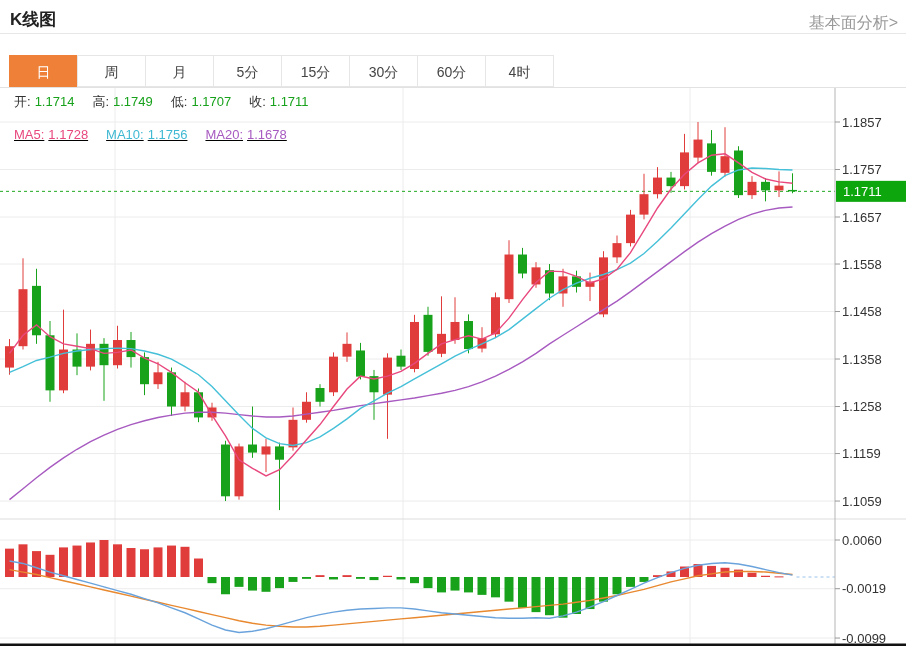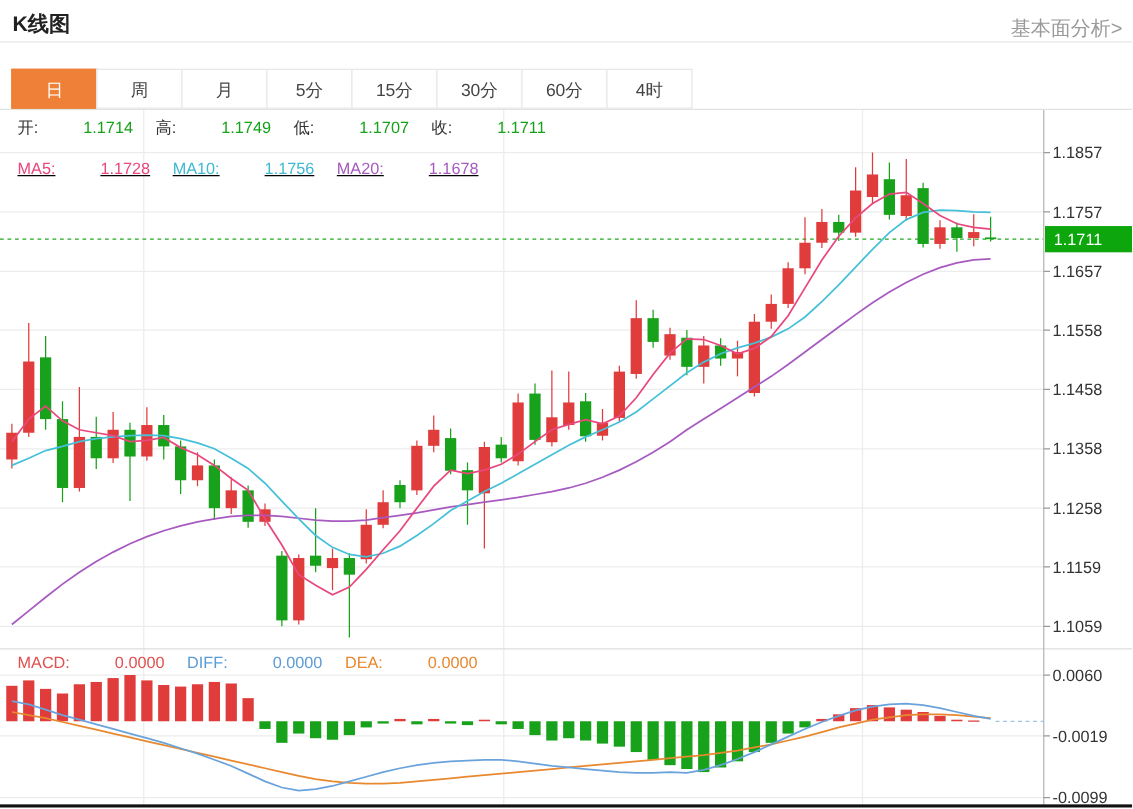--- a/index.html
+++ b/index.html
@@ -8,21 +8,21 @@
   .hdr-title{position:absolute;left:10px;top:8px;font-size:17px;font-weight:bold;color:#222;}
   .hdr-link{position:absolute;right:8px;top:13px;font-size:16px;color:#999;text-decoration:none;cursor:pointer;}
   .hdr-divider{position:absolute;left:0;top:33px;width:906px;height:0;border-top:1px solid #e7e7e7;}
   .tabbar-underline{position:absolute;left:0;top:87px;width:906px;height:0;border-top:1px solid #e2e2e2;}
   .tabbar{position:absolute;left:10px;top:55px;display:flex;}
   .tab{width:69px;height:32px;line-height:32px;text-align:center;font-size:14px;color:#444;
        background:#fff;border:1px solid #e6e6e6;margin-left:-1px;cursor:pointer;box-sizing:border-box;}
   .tab.active{background:#ee8137;border-color:#ee8137;color:#fff;}
   .legend{position:absolute;left:14px;font-size:13px;white-space:nowrap;z-index:5;}
   .legend span{margin-right:4px;}
-  .legend .gap{margin-right:18px;margin-left:32px;}
+  .legend .gap{margin-right:18px;}
   svg{position:absolute;left:0;top:88px;}
 </style>
 </head>
 <body>
 <div class="app">
 
   <div class="hdr-title">K线图</div>
   <a class="hdr-link">基本面分析&gt;</a>
   <div class="hdr-divider"></div>
 
@@ -33,21 +33,20 @@
       <div class="tab">月</div>
       <div class="tab">5分</div>
       <div class="tab">15分</div>
       <div class="tab">30分</div>
       <div class="tab">60分</div>
       <div class="tab">4时</div>
     </div>
 
   <div class="legend" style="top:93px;"><span style="color: rgb(51, 51, 51);">开:</span><span class="gap" style="color: rgb(24, 162, 28);">1.1714</span><span style="color: rgb(51, 51, 51);">高:</span><span class="gap" style="color: rgb(24, 162, 28);">1.1749</span><span style="color: rgb(51, 51, 51);">低:</span><span class="gap" style="color: rgb(24, 162, 28);">1.1707</span><span style="color: rgb(51, 51, 51);">收:</span><span class="gap" style="color: rgb(24, 162, 28);">1.1711</span></div>
   <div class="legend" style="top:127px;text-decoration:underline;"><span style="color: rgb(232, 72, 126);">MA5:</span><span class="gap" style="color: rgb(232, 72, 126);">1.1728</span><span style="color: rgb(63, 185, 211);">MA10:</span><span class="gap" style="color: rgb(63, 185, 211);">1.1756</span><span style="color: rgb(167, 90, 192);">MA20:</span><span class="gap" style="color: rgb(167, 90, 192);">1.1678</span></div>
-  <div class="legend" style="top:522px;"><span style="color: rgb(224, 80, 80);">MACD:</span><span class="gap" style="color: rgb(224, 80, 80);">0.0000</span><span style="color: rgb(91, 155, 213);">DIFF:</span><span class="gap" style="color: rgb(91, 155, 213);">0.0000</span><span style="color: rgb(232, 136, 47);">DEA:</span><span class="gap" style="color: rgb(232, 136, 47);">0.0000</span></div>
 
   <svg width="906" height="559" viewBox="0 0 906 559">
       <line x1="0" y1="34" x2="835" y2="34" stroke="#ececec" stroke-width="1"></line>
       <line x1="0" y1="81.50000000000004" x2="835" y2="81.50000000000004" stroke="#ececec" stroke-width="1"></line>
       <line x1="0" y1="129.00000000000009" x2="835" y2="129.00000000000009" stroke="#ececec" stroke-width="1"></line>
       <line x1="0" y1="176.02500000000018" x2="835" y2="176.02500000000018" stroke="#ececec" stroke-width="1"></line>
       <line x1="0" y1="223.52500000000023" x2="835" y2="223.52500000000023" stroke="#ececec" stroke-width="1"></line>
       <line x1="0" y1="271.02500000000026" x2="835" y2="271.02500000000026" stroke="#ececec" stroke-width="1"></line>
       <line x1="0" y1="318.5250000000003" x2="835" y2="318.5250000000003" stroke="#ececec" stroke-width="1"></line>
       <line x1="0" y1="365.5500000000004" x2="835" y2="365.5500000000004" stroke="#ececec" stroke-width="1"></line>

